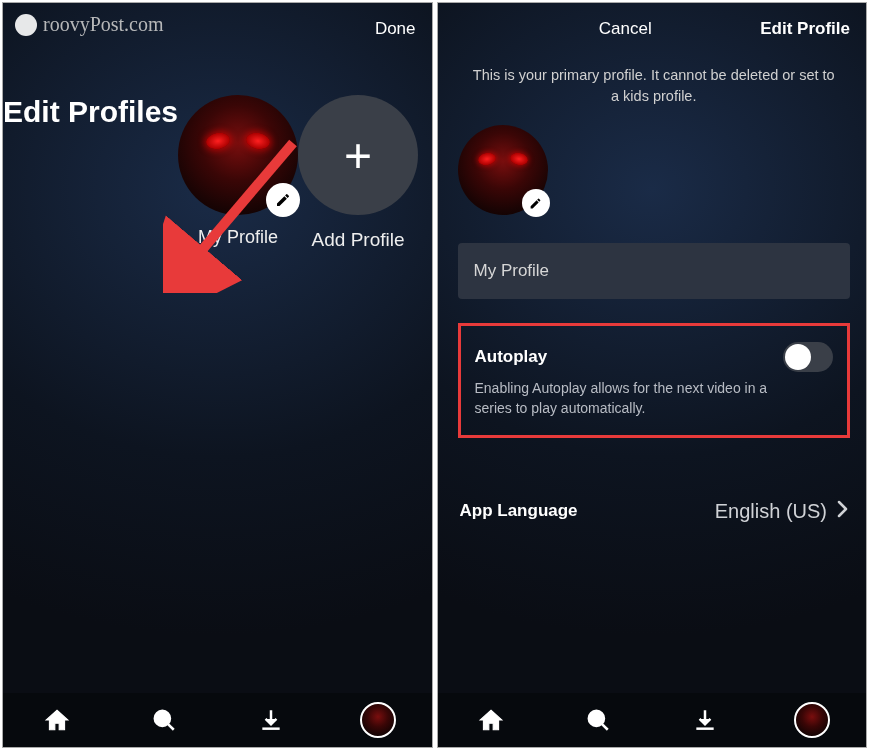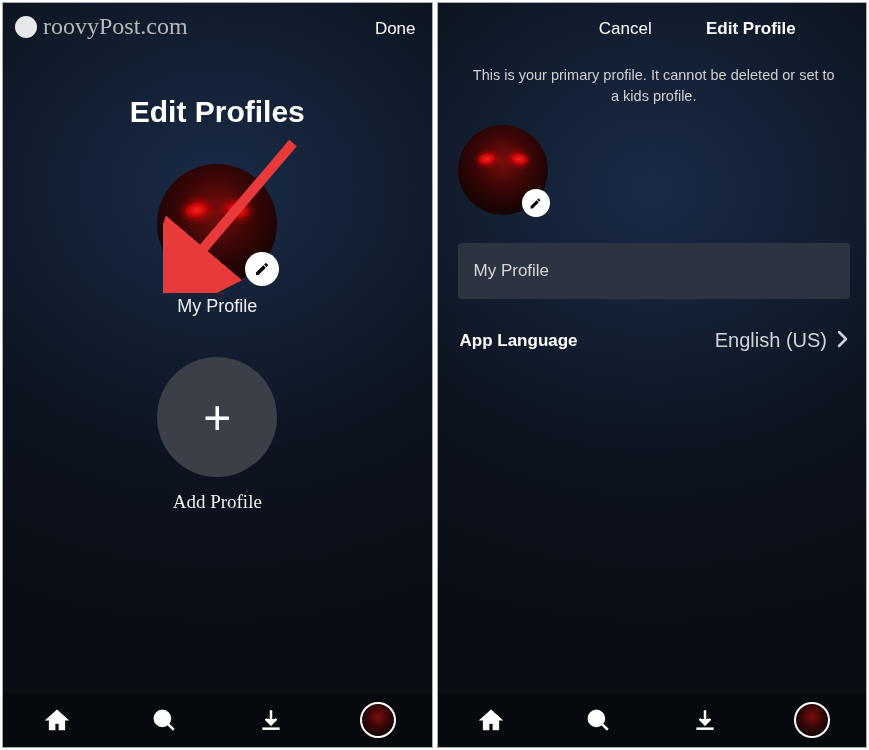--- a/index.html
+++ b/index.html
@@ -25,50 +25,50 @@
 
   
   .header {
     display: flex;
     align-items: center;
     height: 52px;
     padding: 0 16px;
     font-size: 17px;
   }
   .header .left { flex:1; text-align:right; }
-  .header .center { flex:1; text-align:center; font-weight:600; }
+  .header .center { flex:1; text-align:right; font-weight:600; }
   .header .right { flex:1; text-align:right; }
   .header-btn { color:#fff; cursor:pointer;margin-left:48px; }
 
   
   .watermark {
     position:absolute;
     top:10px; left:12px;
     display:flex;
     align-items:center;
     gap:6px;
     opacity:0.9;
     z-index:5;
   }
   .watermark .dot {
     width:22px; height:22px; border-radius:50%;
     background:#fff;
   }
   .watermark .txt {
     color:#c8c8c8;
     font-family: Georgia, "Times New Roman", serif;
-    font-size:24px;
+    font-size:20px;
   }
 
   
   .s1-content {
     flex:1;
     display:flex;
-    flex-direction:column;
-    align-items:center;
+    flex-direction:row;
+    align-items:flex-start;
     padding-top:40px;
   }
   .title-edit-profiles {
     font-size:30px;
     font-weight:600;
     margin-bottom:35px;
   }
   .profiles-row {
     display:flex;
     gap:40px;
@@ -150,21 +150,21 @@
     flex-direction:column;
     align-items:center;
     cursor:pointer;
   }
   .add-circle {
     width:120px; height:120px; border-radius:50%;
     background:#3a3f48;
     display:flex; align-items:center; justify-content:center;
     font-size:48px; font-weight:300; color:#fff;
   }
-  .add-label { margin-top:14px; font-size:19px; color:#eee;font-family:Liberation Serif, serif; }
+  .add-label { margin-top:14px; font-size:19px; color:#eee; }
 
   
   .arrow {
     position:absolute;
     pointer-events:none;
     z-index:20;
   }
 
   
   .tabbar {
@@ -239,20 +239,21 @@
     color:#b8bcc4;
     line-height:1.45;
     max-width:300px;
   }
   .lang-row {
     width:100%;
     display:flex;
     align-items:center;
     padding:6px 2px;
     cursor:pointer;
+    margin-top:32px;
   }
   .lang-label { font-size:17px; font-weight:600; flex:1; }
   .lang-value { font-size:20px; color:#d0d2d6; margin-right:10px; }
   .chevron { color:#d0d2d6; }
 </style>
 </head>
 <body>
 
 <div class="screen">
 
@@ -342,20 +343,29 @@
       <div class="avatar antman-sm"></div>
       <div class="edit-badge-sm">
         <svg viewBox="0 0 24 24">
             <path fill="#000" d="M3 17.25V21h3.75L17.81 9.94l-3.75-3.75L3 17.25zM20.71 7.04a1 1 0 0 0 0-1.41l-2.34-2.34a1 1 0 0 0-1.41 0l-1.83 1.83 3.75 3.75 1.83-1.83z"></path>
           </svg>
       </div>
     </div>
 
     <input class="name-field" value="My Profile" style="">
 
+    <div class="autoplay-row">
+      <div class="autoplay-top">
+        <div class="autoplay-title">Autoplay</div>
+        <div class="toggle">
+          <div class="toggle-knob"></div>
+        </div>
+      </div>
+      <div class="autoplay-desc">Enabling Autoplay allows for the next video in a series to play automatically.</div>
+    </div>
 
     <div class="lang-row">
       <div class="lang-label">App Language</div>
       <div class="lang-value">English (US)</div>
       <div class="chevron">
         <svg width="11" height="18" viewBox="0 0 11 18" fill="none">
             <path d="M2 2l7 7-7 7" stroke="#d0d2d6" stroke-width="2.5" stroke-linecap="round" stroke-linejoin="round"></path>
           </svg>
       </div>
     </div>

